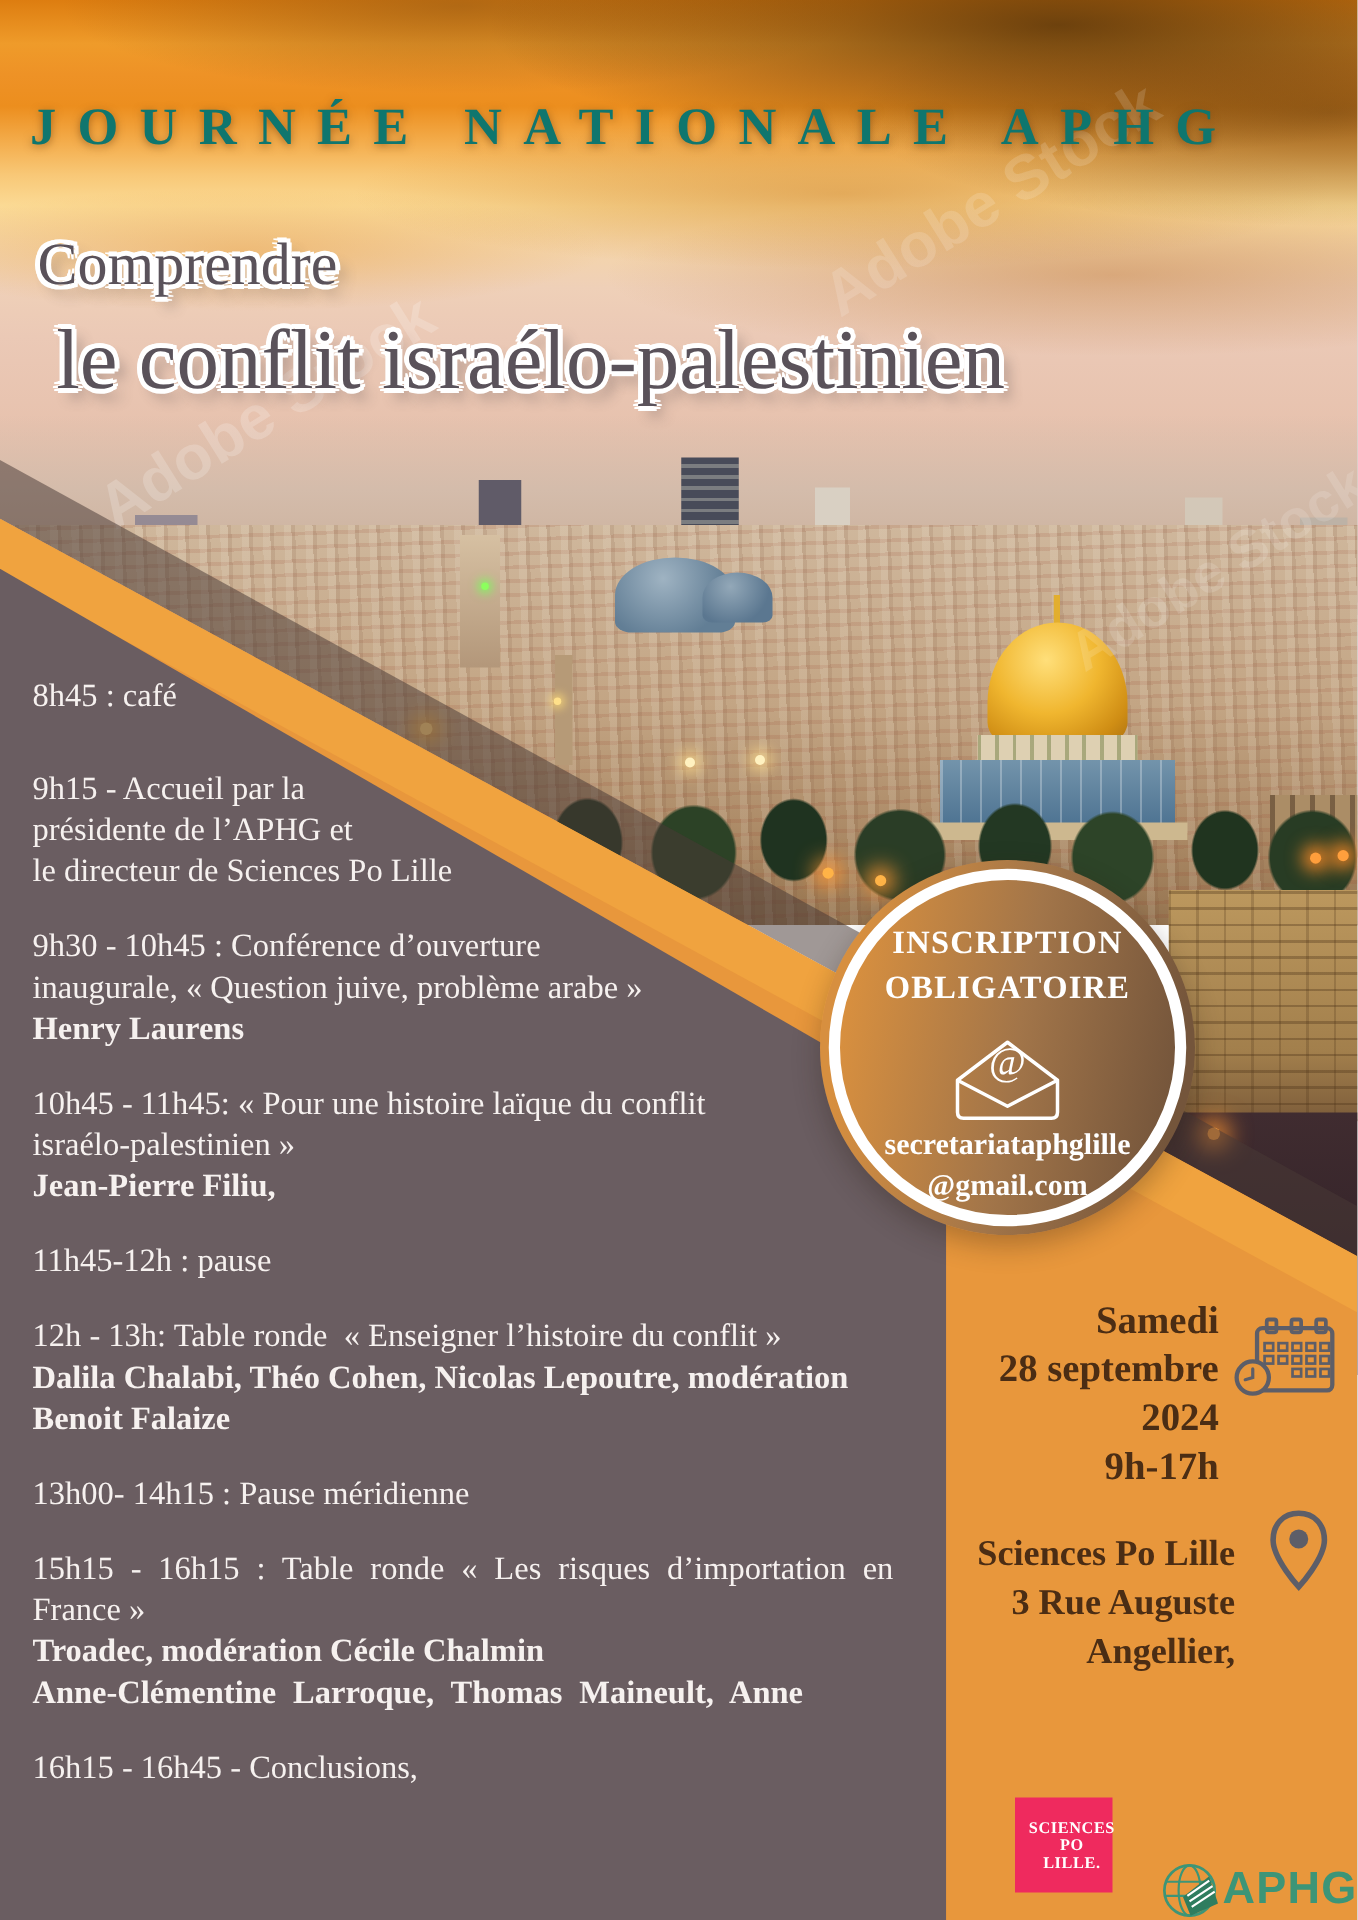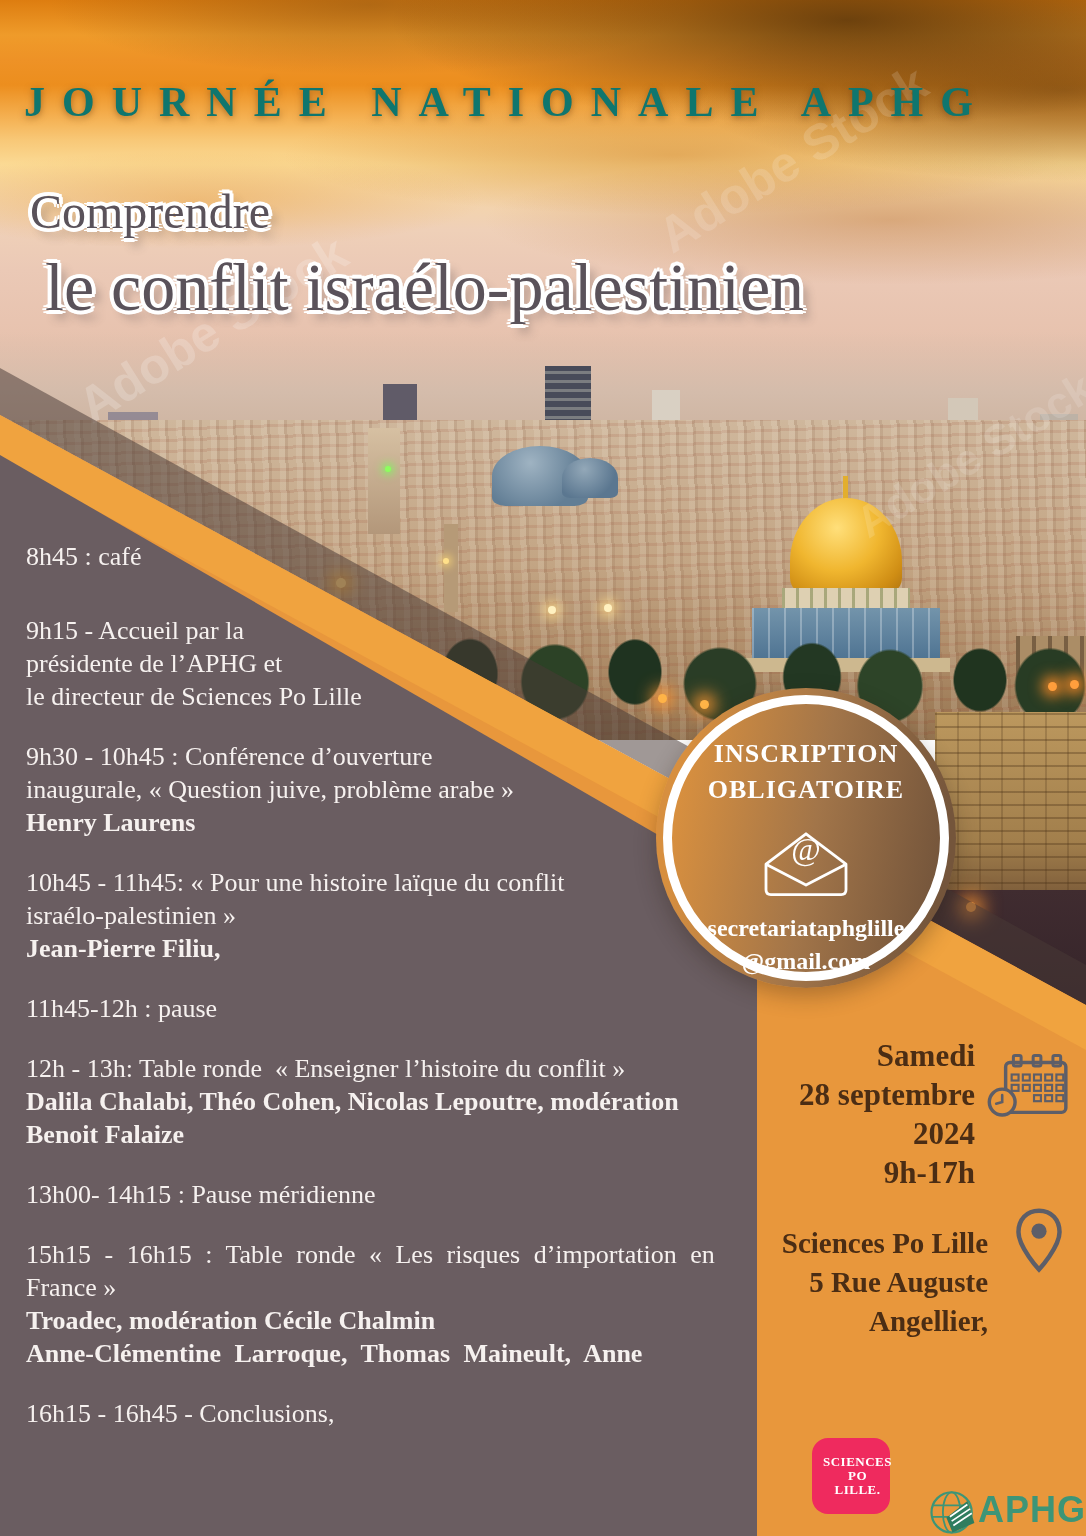--- a/index.html
+++ b/index.html
@@ -118,34 +118,34 @@
     background:linear-gradient(100deg,#d78f3f 12%,#a27549 52%,#74553b 90%);
     box-shadow:0 8px 22px rgba(40,25,15,.3);}
   .badge-ring{left:7px;top:7px;width:286px;height:286px;border-radius:50%;
     border:9px solid #ffffff;}
   .badge-inner{left:0;top:0;width:300px;height:300px;display:flex;position:absolute;
     flex-direction:column;align-items:center;padding-top:48px;}
   .badge-inner > *{position:static;}
   .badge-t{color:#fff;font-weight:bold;font-size:26px;letter-spacing:1px;line-height:36px;}
   .env-icon{margin-top:14px;}
   .badge-e{color:#fff;font-weight:bold;font-size:24px;line-height:33px;}
-  .badge-e.first{margin-top:12px;}
+  .badge-e.first{}
 
   
   .date-block{right:111px;top:1036px;width:300px;text-align:right;color:#4b2d14;
     font-weight:bold;font-size:31px;line-height:39px;}
   .date-block .date-line{position:static;display:block;}
   .cal-icon{left:985px;top:1052px;}
   .loc-block{right:98px;top:1224px;width:300px;text-align:right;color:#4b2d14;
     font-weight:bold;font-size:29px;line-height:39px;}
   .loc-block .loc-line{position:static;display:block;}
   .pin-icon{left:1014px;top:1206px;}
 
   
-  .splogo{left:812px;top:1438px;width:78px;height:76px;border-radius:16px;background:#ef2a5e;
+  .splogo{left:812px;top:1438px;width:78px;height:76px;border-radius:0;background:#ef2a5e;
     display:flex;flex-direction:column;align-items:center;justify-content:center;padding-left:13px;}
   .splogo .sp-line{position:static;color:#fff;font-weight:bold;font-size:13px;
     line-height:14px;letter-spacing:.5px;}
   .aphglogo{left:928px;top:1448px;width:150px;height:70px;margin-top:35px;}
   .globe-icon{left:0;top:4px;}
   .aphg-t{left:50px;top:6px;font-family:"Liberation Sans",sans-serif;font-weight:bold;
     font-size:36px;color:#3d9577;letter-spacing:1px;}
   .aphg-s{left:24px;top:56px;width:126px;font-family:"Liberation Sans",sans-serif;
     font-size:6.5px;color:#3d9577;white-space:nowrap;overflow:hidden;}
 </style>
@@ -283,21 +283,21 @@
       <rect x="57" y="50" width="8" height="7"></rect>
         <rect x="70" y="50" width="8" height="7"></rect>
       <rect x="83" y="50" width="8" height="7"></rect>
     </g>
     <circle cx="20" cy="58" r="15" fill="#e8973c" stroke="#5d5e68" stroke-width="4"></circle>
     <path d="M20 50 L20 58 L13 60" fill="none" stroke="#5d5e68" stroke-width="3" stroke-linecap="round"></path>
   </svg>
 
   <div class="loc-block">
       <div class="loc-line">Sciences Po Lille</div>
-      <div class="loc-line">5 Rue Auguste</div>
+      <div class="loc-line">3 Rue Auguste</div>
       <div class="loc-line">Angellier,</div>
     </div>
   <svg class="pin-icon" width="50" height="70" viewBox="0 0 56 76">
     <path d="M28 4 C14 4 5 14 5 28 C5 45 28 70 28 70 C28 70 51 45 51 28 C51 14 42 4 28 4 Z" fill="none" stroke="#5d5e68" stroke-width="5"></path>
     <circle cx="28" cy="27" r="8.5" fill="#5d5e68"></circle>
   </svg>
 
   <div class="splogo">
       <div class="sp-line">SCIENCES</div>
       <div class="sp-line">PO</div>

